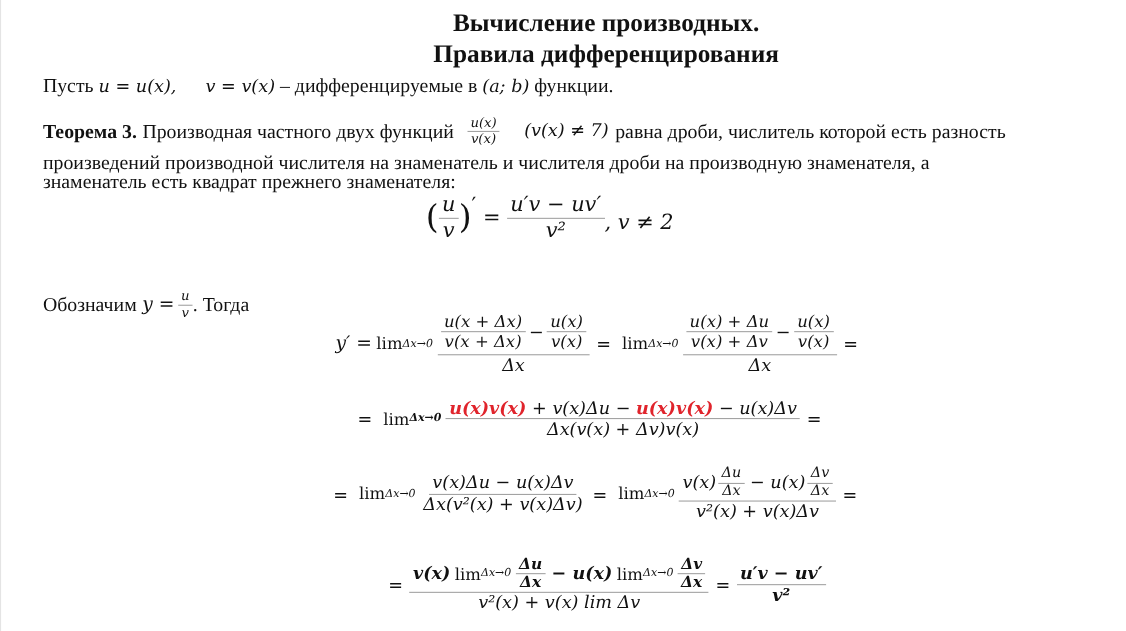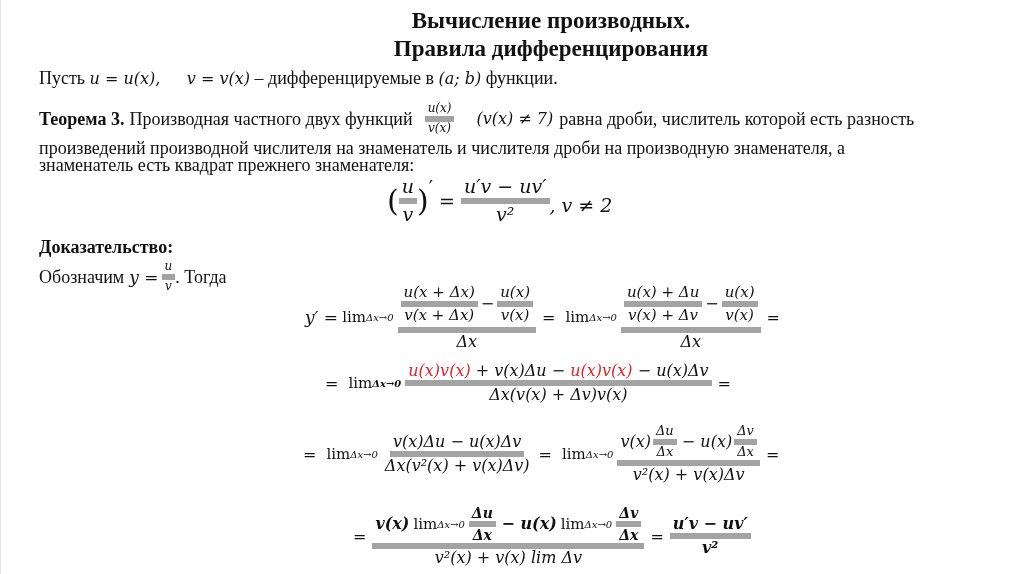--- a/index.html
+++ b/index.html
@@ -8,23 +8,23 @@
   .slide { position: absolute; left: 0; top: 0; width: 928px; height: 574px; background: #fff;
            border-left: 1px solid #e4e4e4; box-sizing: border-box; }
   .abs { position: absolute; white-space: nowrap; }
   .title { left: 0; width: 1100px; text-align: center; font-weight: bold; font-size: 23px; line-height: 26px; }
   .t1 { top: 8px; }
   .t2 { top: 36px; }
   .txt { font-size: 18px; line-height: 20px; }
   .m { font-family: "DejaVu Serif", serif; font-style: italic; font-size: 16px; }
   .mr { font-family: "DejaVu Serif", serif; font-style: normal; font-size: 16px; }
   .b { font-weight: bold; }
-  .red { color: #e0242c; }
+  .red { color: #e0242c; font-weight: bold; }
   .frac { display: inline-flex; flex-direction: column; align-items: center; vertical-align: middle; }
-  .frac > .num { border-bottom: 6px solid #a3a3a3; padding: 0 3px; line-height: 1.15; text-align: center; }
+  .frac > .num { border-bottom: 1px solid #a3a3a3; padding: 0 3px; line-height: 1.15; text-align: center; }
   .frac > .den { padding: 0 3px; line-height: 1.15; text-align: center; }
   .lim { display: inline-flex; flex-direction: row; align-items: center; vertical-align: middle; margin: 0 4px; }
   .lim .l { font-family: "DejaVu Serif", serif; font-size: 15px; font-style: normal; line-height: 16px; }
   .lim .s { font-family: "DejaVu Serif", serif; font-size: 10px; font-style: italic; line-height: 11px; }
   .eq { font-family: "DejaVu Serif", serif; font-size: 16px; margin: 0 6px; font-style: normal; }
   .row { display: flex; align-items: center; }
   .sfrac > .num, .sfrac > .den { font-size: 12px; }
   .paren { font-size: 30px; font-style: normal; font-family: "DejaVu Serif", serif; line-height: 1; }
 </style>
 </head>
@@ -66,21 +66,20 @@
     <span class="paren">)</span>
     <span style="align-self:flex-start; font-style:normal;">′</span>
     <span class="eq" style="font-size:19px;">=</span>
     <span class="frac">
       <span class="num">u′v − uv′</span>
       <span class="den">v²</span>
     </span>
     <span style="margin-top:8px;">, v ≠ 2</span>
   </div>
 
-  <div class="abs txt b" style="left:38px; top:237px;">Доказательство:</div>
   <div class="abs txt row" style="left:38px; top:260px; height:34px;">
     <span>Обозначим</span>
     <span class="m" style="margin-left:5px; font-size:17px;">y =</span>
     <span class="frac sfrac m" style="margin-left:3px;">
       <span class="num">u</span>
       <span class="den">v</span>
     </span>
     <span>. Тогда</span>
   </div>
 

